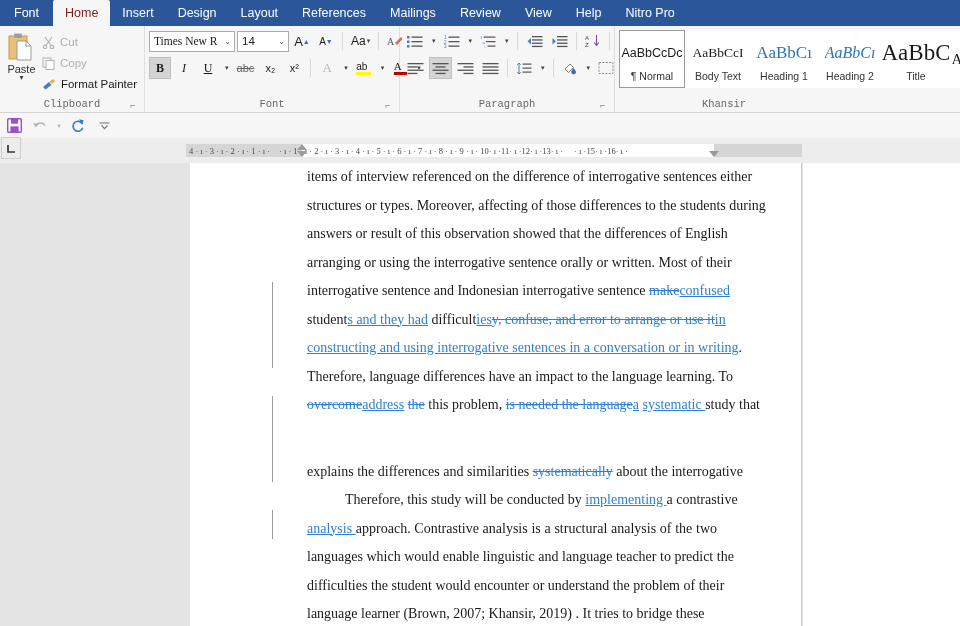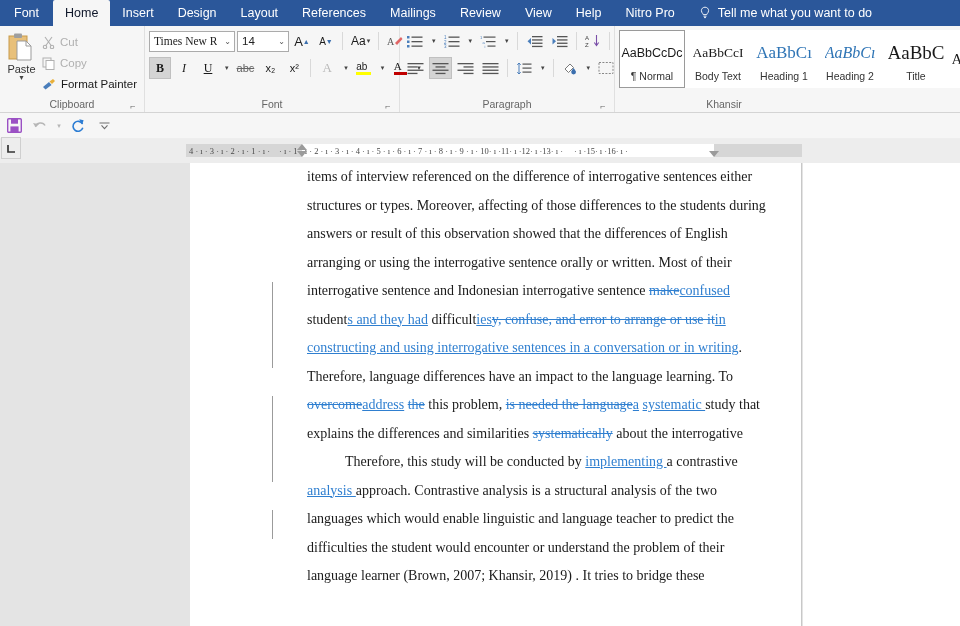--- a/index.html
+++ b/index.html
@@ -14,40 +14,40 @@
   .tabbar {
     height:26px; background:#2b579a; display:flex; align-items:stretch;
     position:relative; z-index:5;
   }
   .tab {
     color:#ffffff; font-size:12.5px; padding:0 12px;
     display:flex; align-items:center; cursor:default; white-space:nowrap;
   }
   .tab.file { background:#2b579a; padding:0 14px; }
   .tab.active {
-    background:#f6f6f6; color:#0f172a; border-top-left-radius:2px;
+    background:#f6f6f6; color:#7f1d1d; border-top-left-radius:2px;
     border-top-right-radius:2px;
   }
   .tellme {
     display:flex; align-items:center; gap:7px; padding:0 12px; color:#ffffff;
     font-size:12.5px;
   }
   .bulb { width:12px; height:14px; display:block; }
 
   
   .ribbon {
     height:87px; background:#f6f6f6; border-bottom:1px solid #d4d4d4;
     display:flex; align-items:stretch; position:relative;
   }
   .group { position:relative; display:flex; flex-direction:column;
            border-right:1px solid #e0e0e0; padding:3px 4px 0 4px; }
   .group-body { flex:1; display:flex; align-items:flex-start; }
   .group-label {
     font-size:10.5px; color:#666666; text-align:center; height:16px;
-    line-height:16px; position:relative;
+    line-height:16px; position:relative;font-family:Liberation Mono, monospace;
   }
   .dlg-launcher {
     position:absolute; right:2px; bottom:1px; width:10px; height:10px;
     color:#666; font-size:9px; line-height:10px;
   }
 
   
   .g-clipboard { width:145px; }
   .paste-btn {
     width:44px; display:flex; flex-direction:column; align-items:center;
@@ -102,21 +102,21 @@
   .style-prev {
     font-family:"Liberation Serif", serif; font-size:14px; color:#1a1a1a;
     height:34px; display:flex; align-items:center; overflow:hidden;
     white-space:nowrap;
   }
   .style-name { font-size:10.5px; color:#333; white-space:nowrap; overflow:hidden;}
   .sp-normal  { font-family:"Liberation Sans", sans-serif; font-size:12.5px; }
   .sp-body    { font-family:"Liberation Serif", serif; font-size:13.5px; }
   .sp-h1      { color:#2e74b5; font-size:17px; }
   .sp-h2      { color:#2e74b5; font-size:16px; font-style:italic; }
-  .sp-title   { font-size:19px; }
+  .sp-title   { font-size:23px; }
   .sp-trunc   { font-size:15px; }
 
   
   .qat {
     height:26px; background:#f6f6f6; display:flex; align-items:center;
     padding-left:2px; gap:2px; border-bottom:1px solid #eeeeee;
   }
   .qbtn {
     width:24px; height:22px; display:flex; align-items:center;
     justify-content:center; cursor:default;
@@ -183,27 +183,20 @@
   <div class="tab active">Home</div>
   <div class="tab">Insert</div>
   <div class="tab">Design</div>
   <div class="tab">Layout</div>
   <div class="tab">References</div>
   <div class="tab">Mailings</div>
   <div class="tab">Review</div>
   <div class="tab">View</div>
   <div class="tab">Help</div>
   <div class="tab">Nitro Pro</div>
-  <div class="tellme">
-    <svg class="bulb" viewBox="0 0 12 14">
-      <path d="M6 1.2c-2.1 0-3.6 1.5-3.6 3.4 0 1.3.7 2.2 1.3 2.9.3.4.5.7.5 1.1h3.6c0-.4.2-.7.5-1.1.6-.7 1.3-1.6 1.3-2.9C9.6 2.7 8.1 1.2 6 1.2z" fill="none" stroke="#ffffff" stroke-width="0.9"></path>
-      <path d="M4.5 10.2h3M5 11.6h2" stroke="#ffffff" stroke-width="0.9" fill="none"></path>
-    </svg>
-    <span>Tell me what you want to do</span>
-  </div>
 </div>
 
 <div class="ribbon">
 
   <div class="group g-clipboard">
     <div class="group-body">
       <div class="paste-btn">
         <span class="paste-ico">
           <svg viewBox="0 0 28 30" width="28" height="30">
             <rect x="2" y="4" width="18" height="23" fill="#e8c07a" stroke="#c79a4a" stroke-width="1"></rect>
@@ -570,21 +563,21 @@
     <div class="text-col">
         <div class="ln" style="text-align-last: justify;"><span>items of interview referenced on the difference of interrogative sentences either</span></div>
         <div class="ln" style="text-align-last: justify;"><span>structures or types. Moreover, affecting of those differences to the students during</span></div>
         <div class="ln" style="text-align-last: left;"><span>answers or result of this observation showed that the differences of English</span></div>
         <div class="ln" style="text-align-last: justify;"><span>arranging or using the interrogative sentence orally or written. Most of their</span></div>
         <div class="ln" style="text-align-last: justify;"><span>interrogative sentence and Indonesian interrogative sentence </span><span class="del">make</span><span class="ins">confused</span></div>
         <div class="ln" style="text-align-last: justify;"><span>student</span><span class="ins">s and they had</span><span> difficult</span><span class="ins">ies</span><span class="del">y, confuse, and error to arrange or use it</span><span class="ins">in</span></div>
         <div class="ln" style="text-align-last: left;"><span class="ins">constructing and using interrogative sentences in a conversation or in writing</span><span>.</span></div>
         <div class="ln" style="text-align-last: justify;"><span>Therefore, language differences have an impact to the language learning. To</span></div>
         <div class="ln" style="text-align-last: justify;"><span class="del">overcome</span><span class="ins">address</span><span> </span><span class="del">the</span><span> this problem, </span><span class="del">is needed the language</span><span class="ins">a</span><span> </span><span class="ins">systematic </span><span>study that</span></div>
-        <div class="ln" style="text-align-last: justify;"><span>explains the differences and similarities </span><span class="del">systematically</span><span> about the interrogative</span></div>
+        <div class="ln" style="text-align-last: justify; margin-top: 38px;"><span>explains the differences and similarities </span><span class="del">systematically</span><span> about the interrogative</span></div>
         <div class="ln" style="text-indent: 38px; text-align-last: justify;"><span>Therefore, this study will be conducted by </span><span class="ins">implementing </span><span>a contrastive</span></div>
         <div class="ln" style="text-align-last: justify;"><span class="ins">analysis </span><span>approach. Contrastive analysis is a structural analysis of the two</span></div>
         <div class="ln" style="text-align-last: justify;"><span>languages which would enable linguistic and language teacher to predict the</span></div>
         <div class="ln" style="text-align-last: justify;"><span>difficulties the student would encounter or understand the problem of their</span></div>
         <div class="ln" style="text-align-last: left;"><span>language learner (Brown, 2007; Khansir, 2019) .   It tries to bridge these</span></div>
       </div>
   <div class="changebar" style="top: 119px; height: 85.5px;"></div>
       <div class="changebar" style="top: 233px; height: 85.5px;"></div>
       <div class="changebar" style="top: 347px; height: 28.5px;"></div>
     </div>

